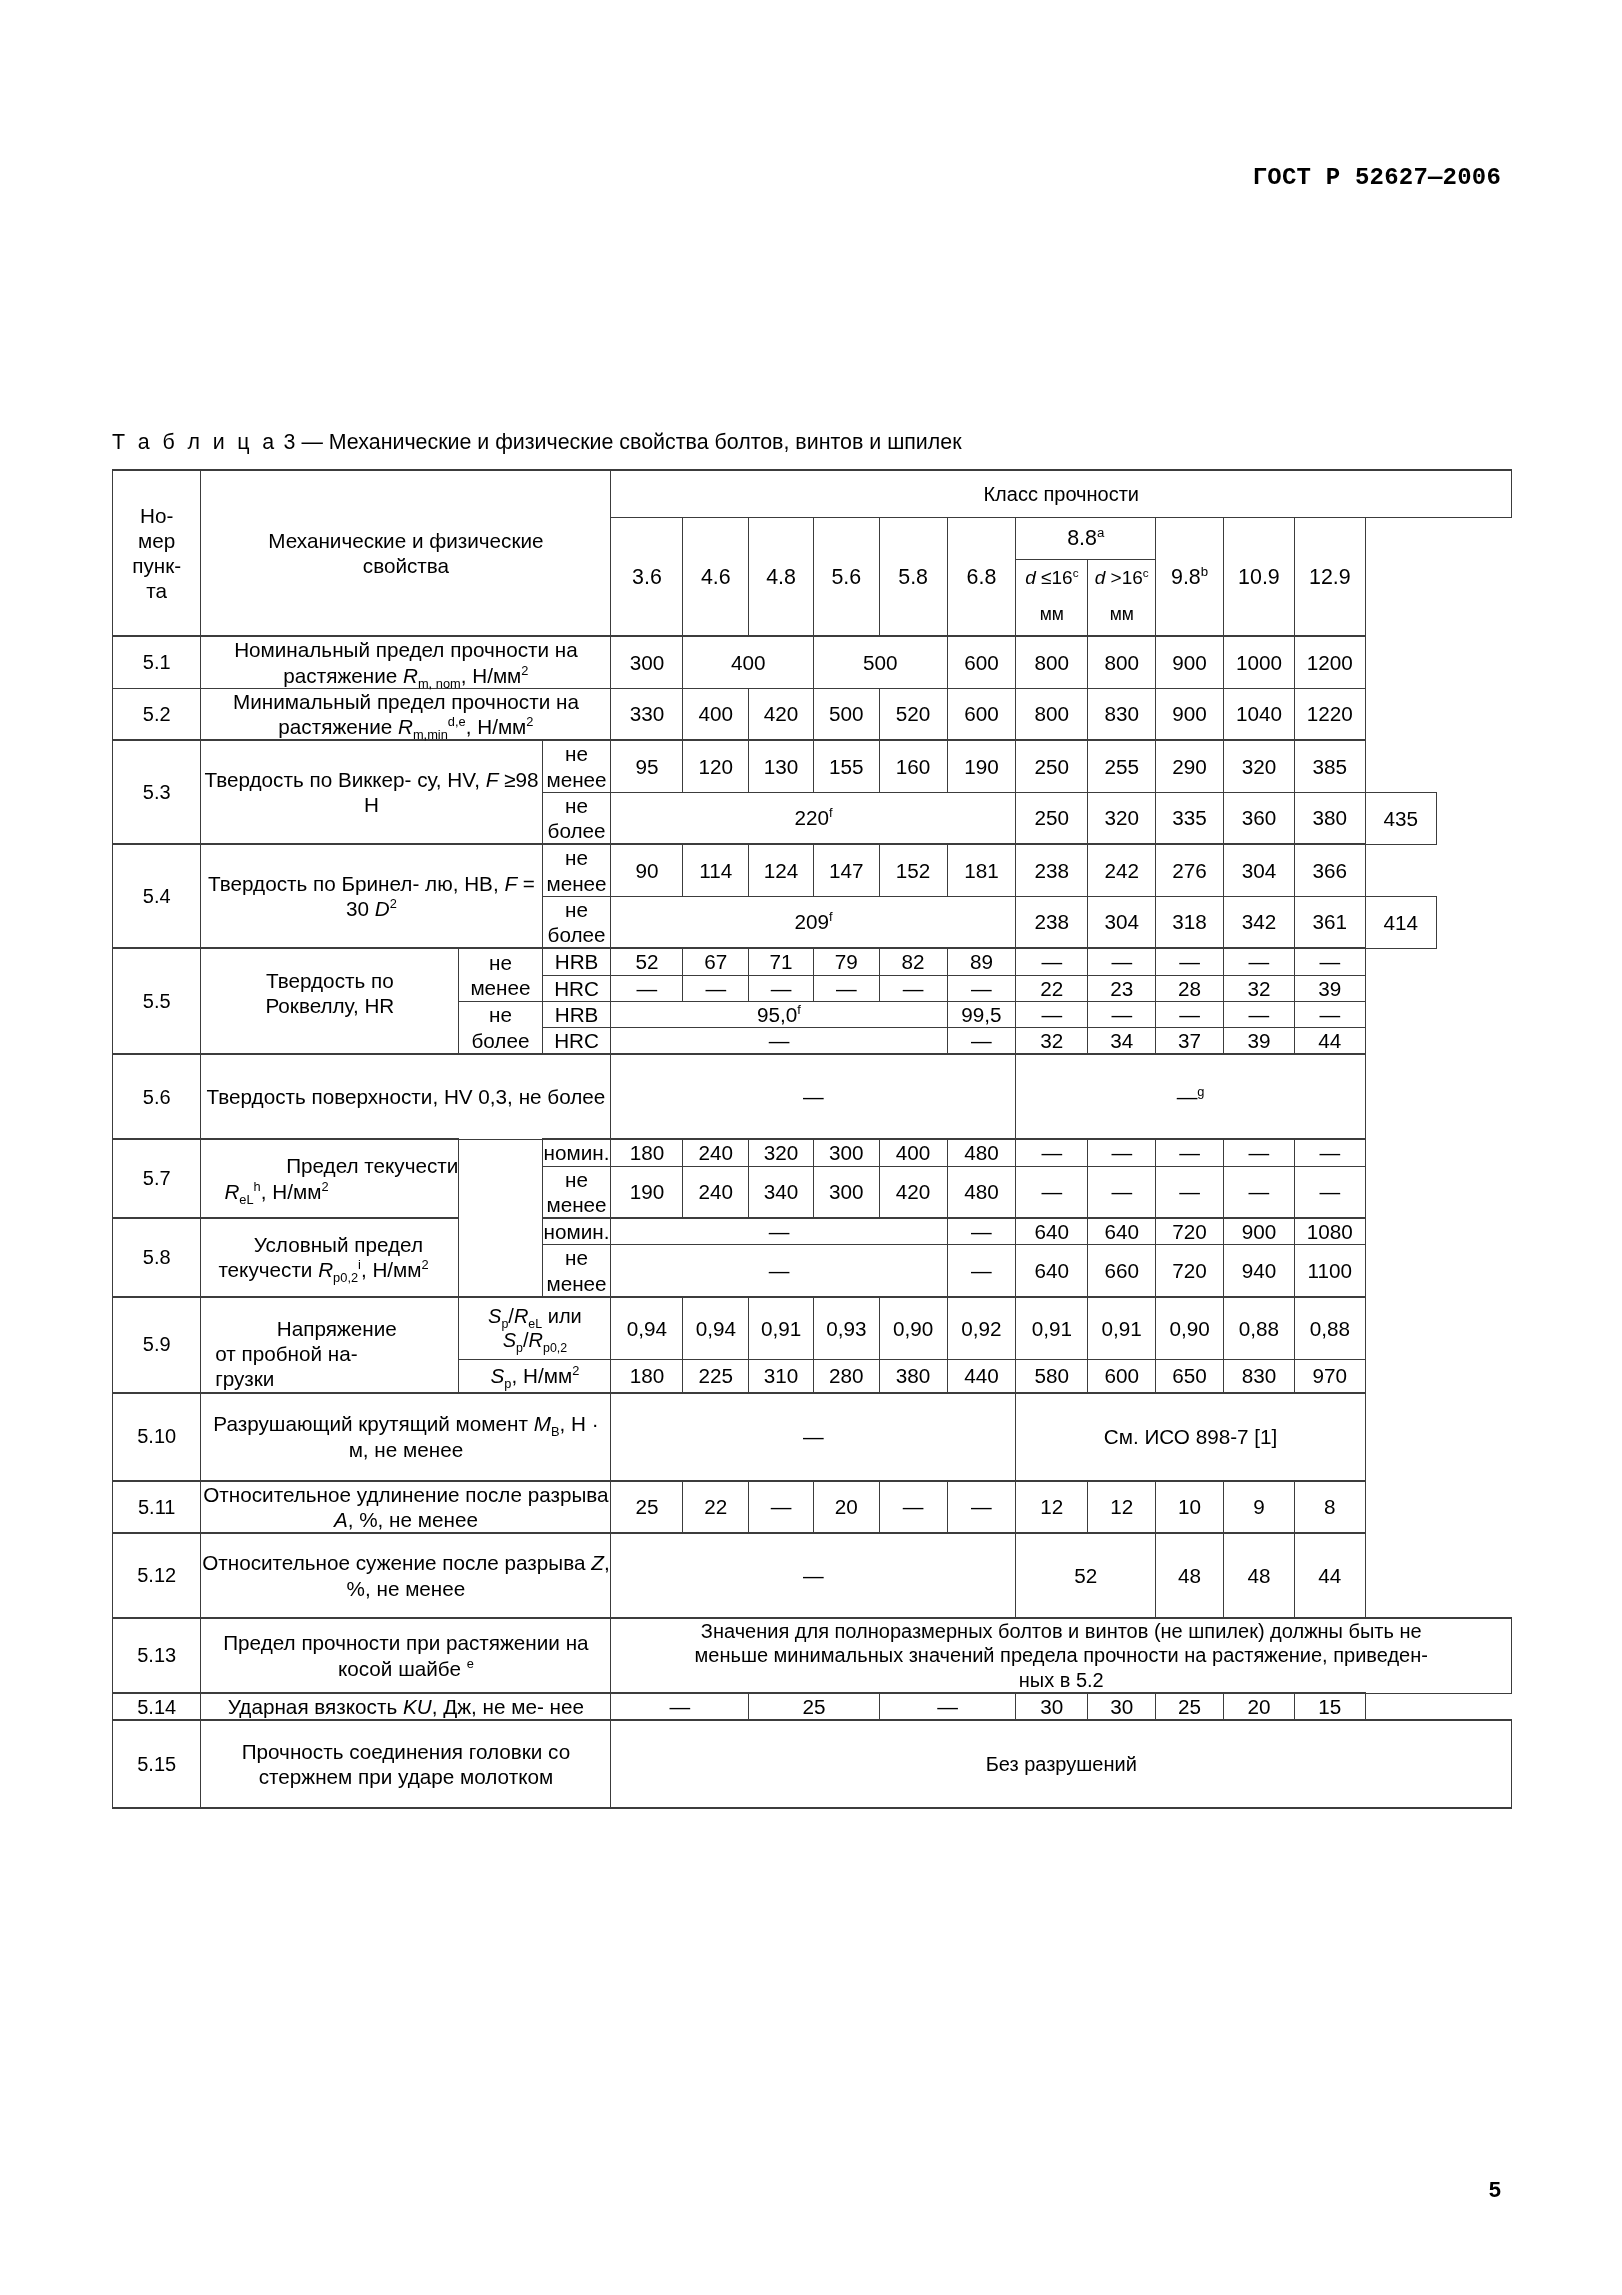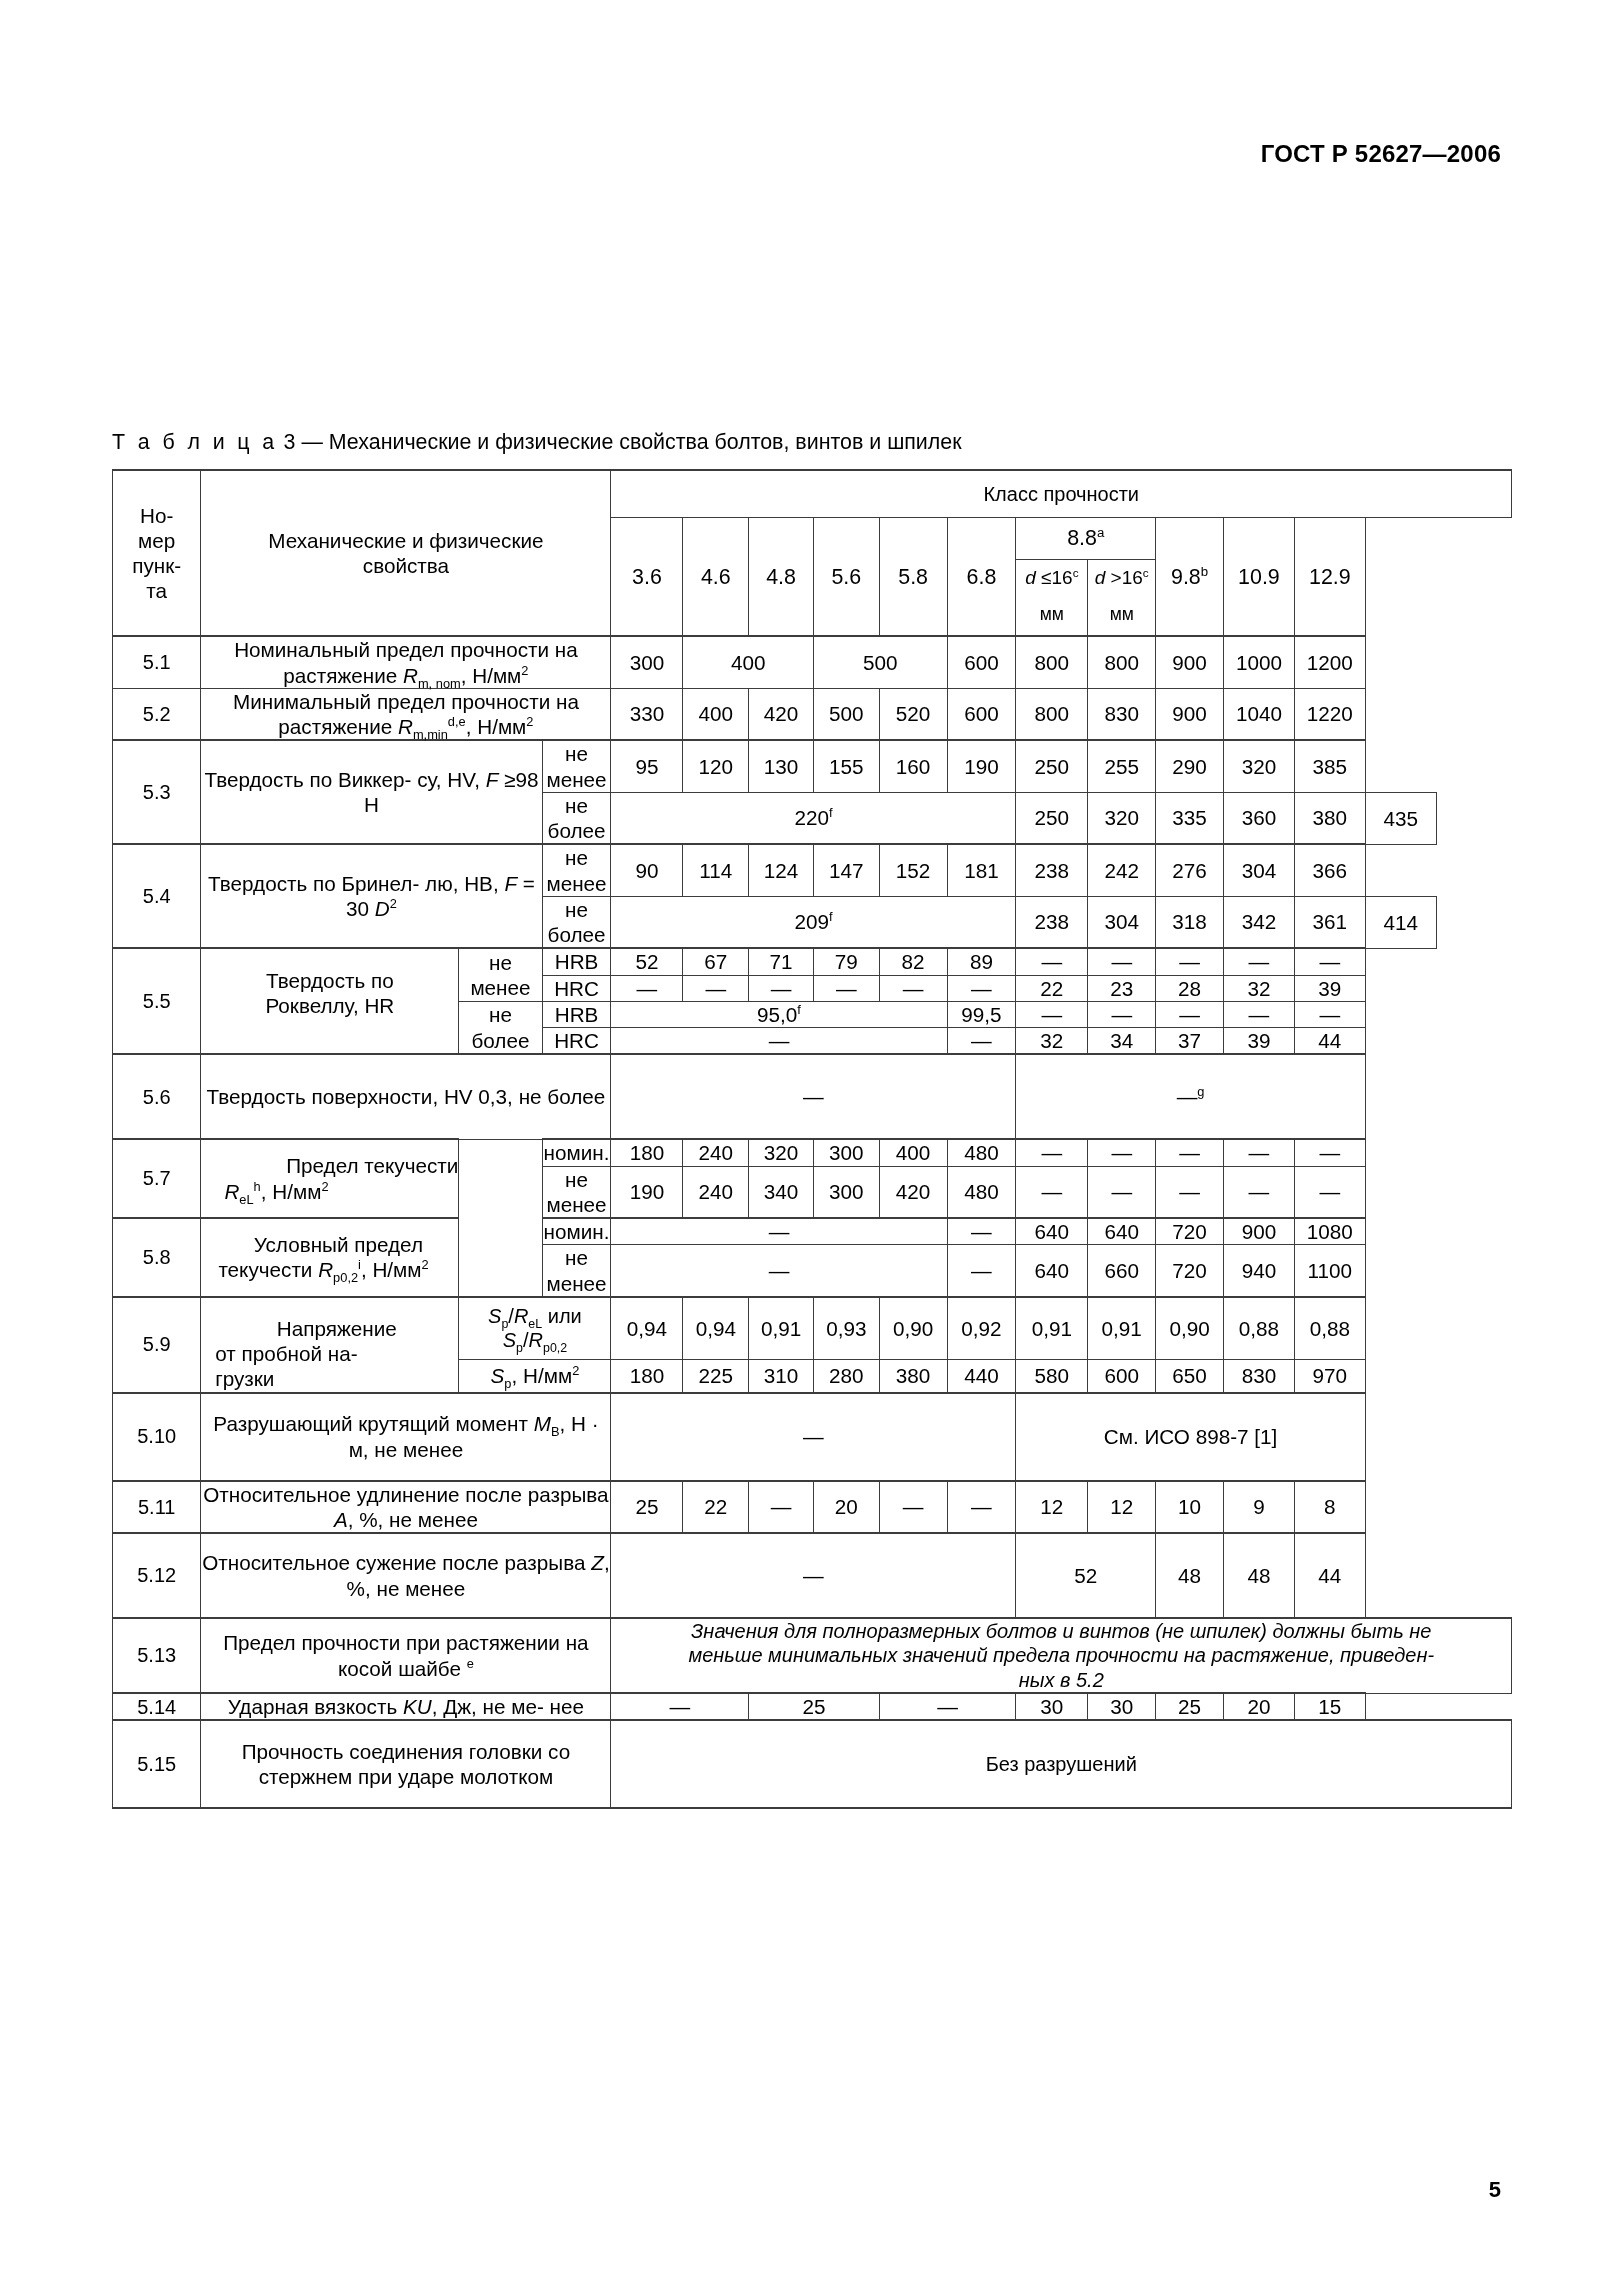--- a/index.html
+++ b/index.html
@@ -14,25 +14,26 @@
   .page {
     position:absolute;
     left:0; top:0;
     width:1623px; height:2295px;
     box-sizing:border-box;
   }
   
   .doc-header {
     position:absolute;
     right:122px;
-    top:140px;
+    top:164px;
     font-size:24px;
     font-weight:bold;
     letter-spacing:0.2px;
     white-space:nowrap;
+    font-family:Liberation Mono, monospace;
   }
   
   .section-heading {
     position:absolute;
     left:185px;
     top:233px;
     font-size:27.5px;
     font-weight:bold;
     white-space:nowrap;
   }
@@ -115,21 +116,20 @@
     font-size:20px;
     line-height:1.38;
     padding:10.7px 20px;
   }
   .note-just {
     text-align:justify;
     text-justify:inter-word;
     font-size:20px;
     line-height:1.38;
     padding:10.7px 18.4px;
-    font-style:italic;
   }
   .note-just > span { display:block; }
   .note-just .last { text-align:center; }
   
   .page-number {
     position:absolute;
     right:122px;
     top:2177px;
     font-size:22px;
     font-weight:bold;

